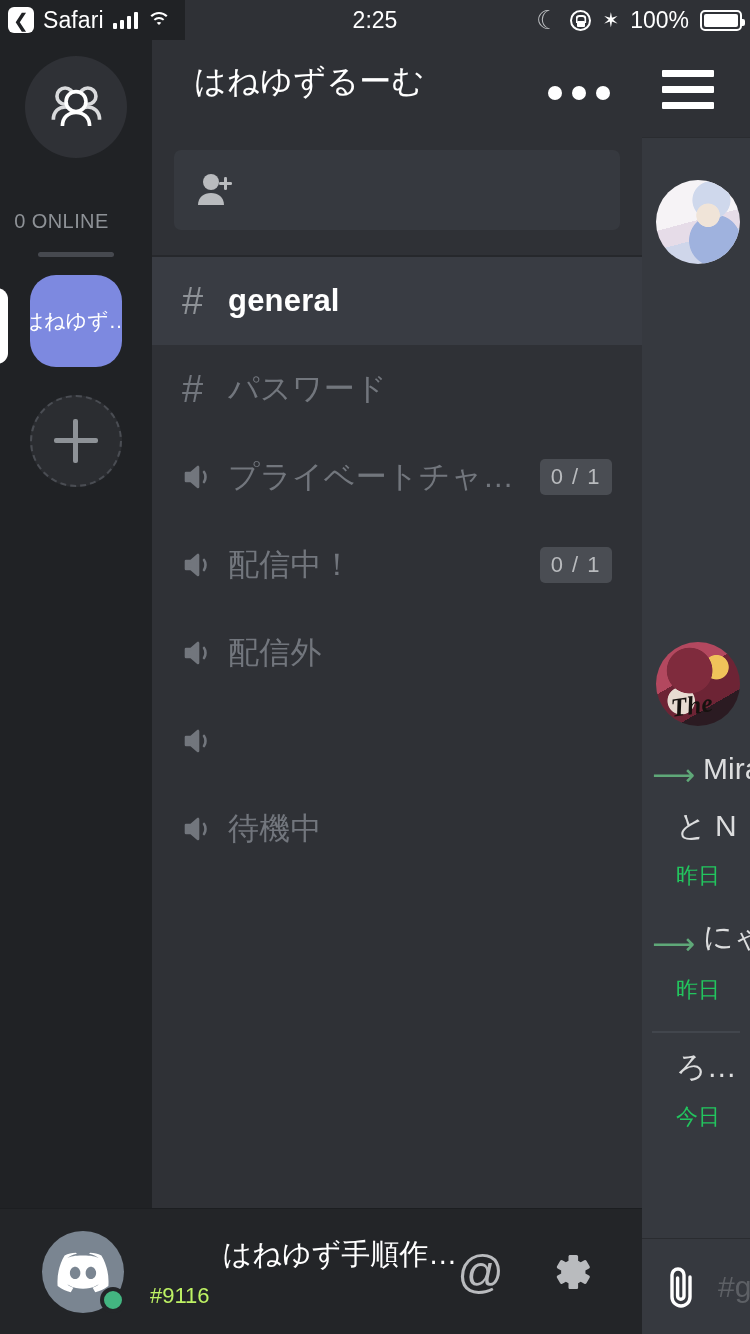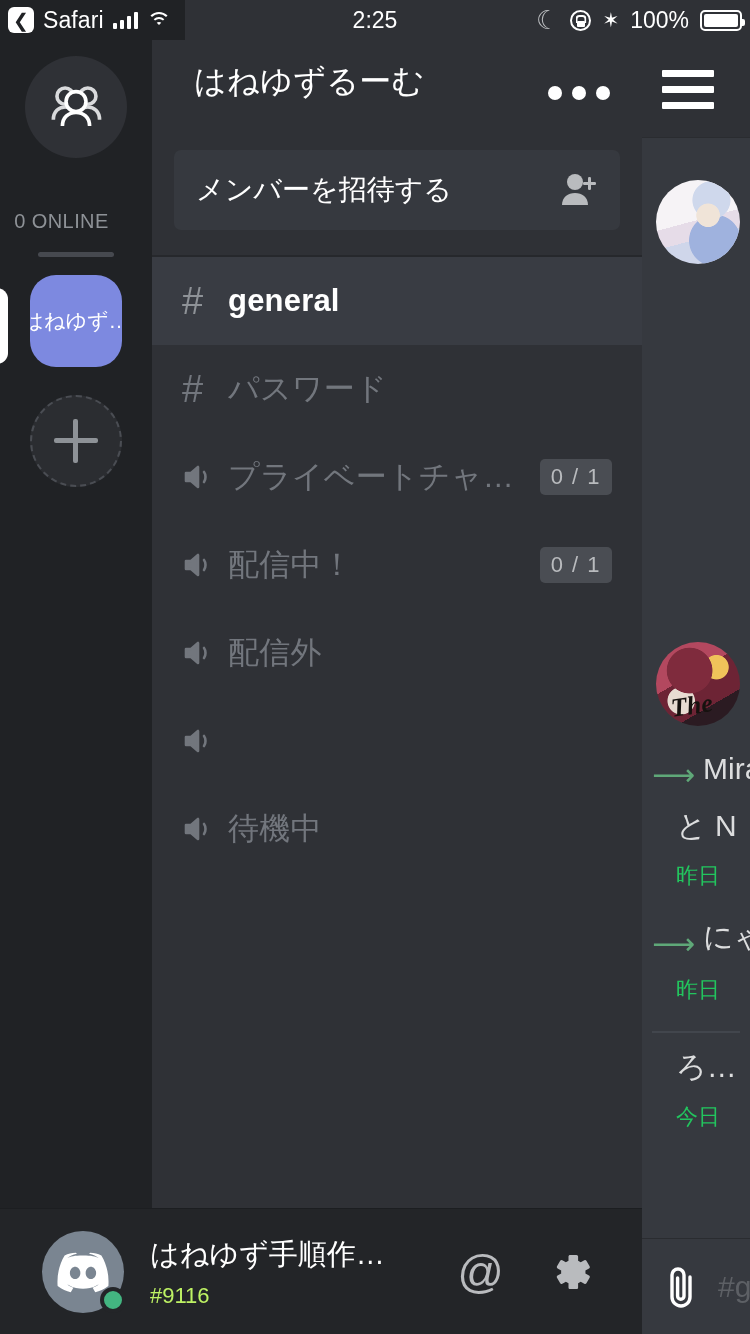--- a/index.html
+++ b/index.html
@@ -147,21 +147,21 @@
   .avatar{
     width:82px; height:82px; border-radius:50%; background:#7a8591;
     display:flex; align-items:center; justify-content:center; overflow:hidden;
   }
   .avatar svg{ width:56px; height:56px; }
   .presence{
     position:absolute; right:-2px; bottom:0px; width:26px; height:26px;
     border-radius:50%; background:#43b581; border:4px solid #232528;
   }
   .uinfo{ margin-left:26px; flex:1; min-width:0; }
-  .uname{ color:#fff; font-size:29px; white-space:nowrap; overflow:hidden; }
+  .uname{ color:#fff; font-size:29px; white-space:nowrap; overflow:hidden;text-align:right; }
   .utag{ color:#bef264; font-size:22px; margin-top:8px; }
   .ubtns{ display:flex; align-items:center; gap:44px; padding-right:48px; }
   .at-ico{ color:#b9bbbe; font-size:46px; line-height:1; }
   .gear-ico svg{ width:46px; height:46px; display:block; }
 
   
   .chatpeek{
     position:absolute; left:642px; top:40px; width:108px; bottom:0;
     background:#36393f; overflow:hidden;
   }
@@ -267,21 +267,20 @@
       <div class="srv-title">はねゆずるーむ</div>
       <div class="srv-more">
           <i></i>
           <i></i>
           <i></i>
         </div>
     </div>
 
     <div class="invite-wrap">
       <div class="invite-btn">
-        <span class="invite-label">メンバーを招待する</span>
         <span class="invite-icon">
           <svg viewBox="0 0 38 34" fill="#b9bbbe">
             <circle cx="15" cy="9" r="8"></circle>
             <path d="M2 32c0-8 6-12 13-12s13 4 13 12z"></path>
             <rect x="28" y="4" width="3" height="13" rx="1.2"></rect>
             <rect x="23" y="9" width="13" height="3" rx="1.2"></rect>
           </svg>
         </span>
       </div>
     </div>

